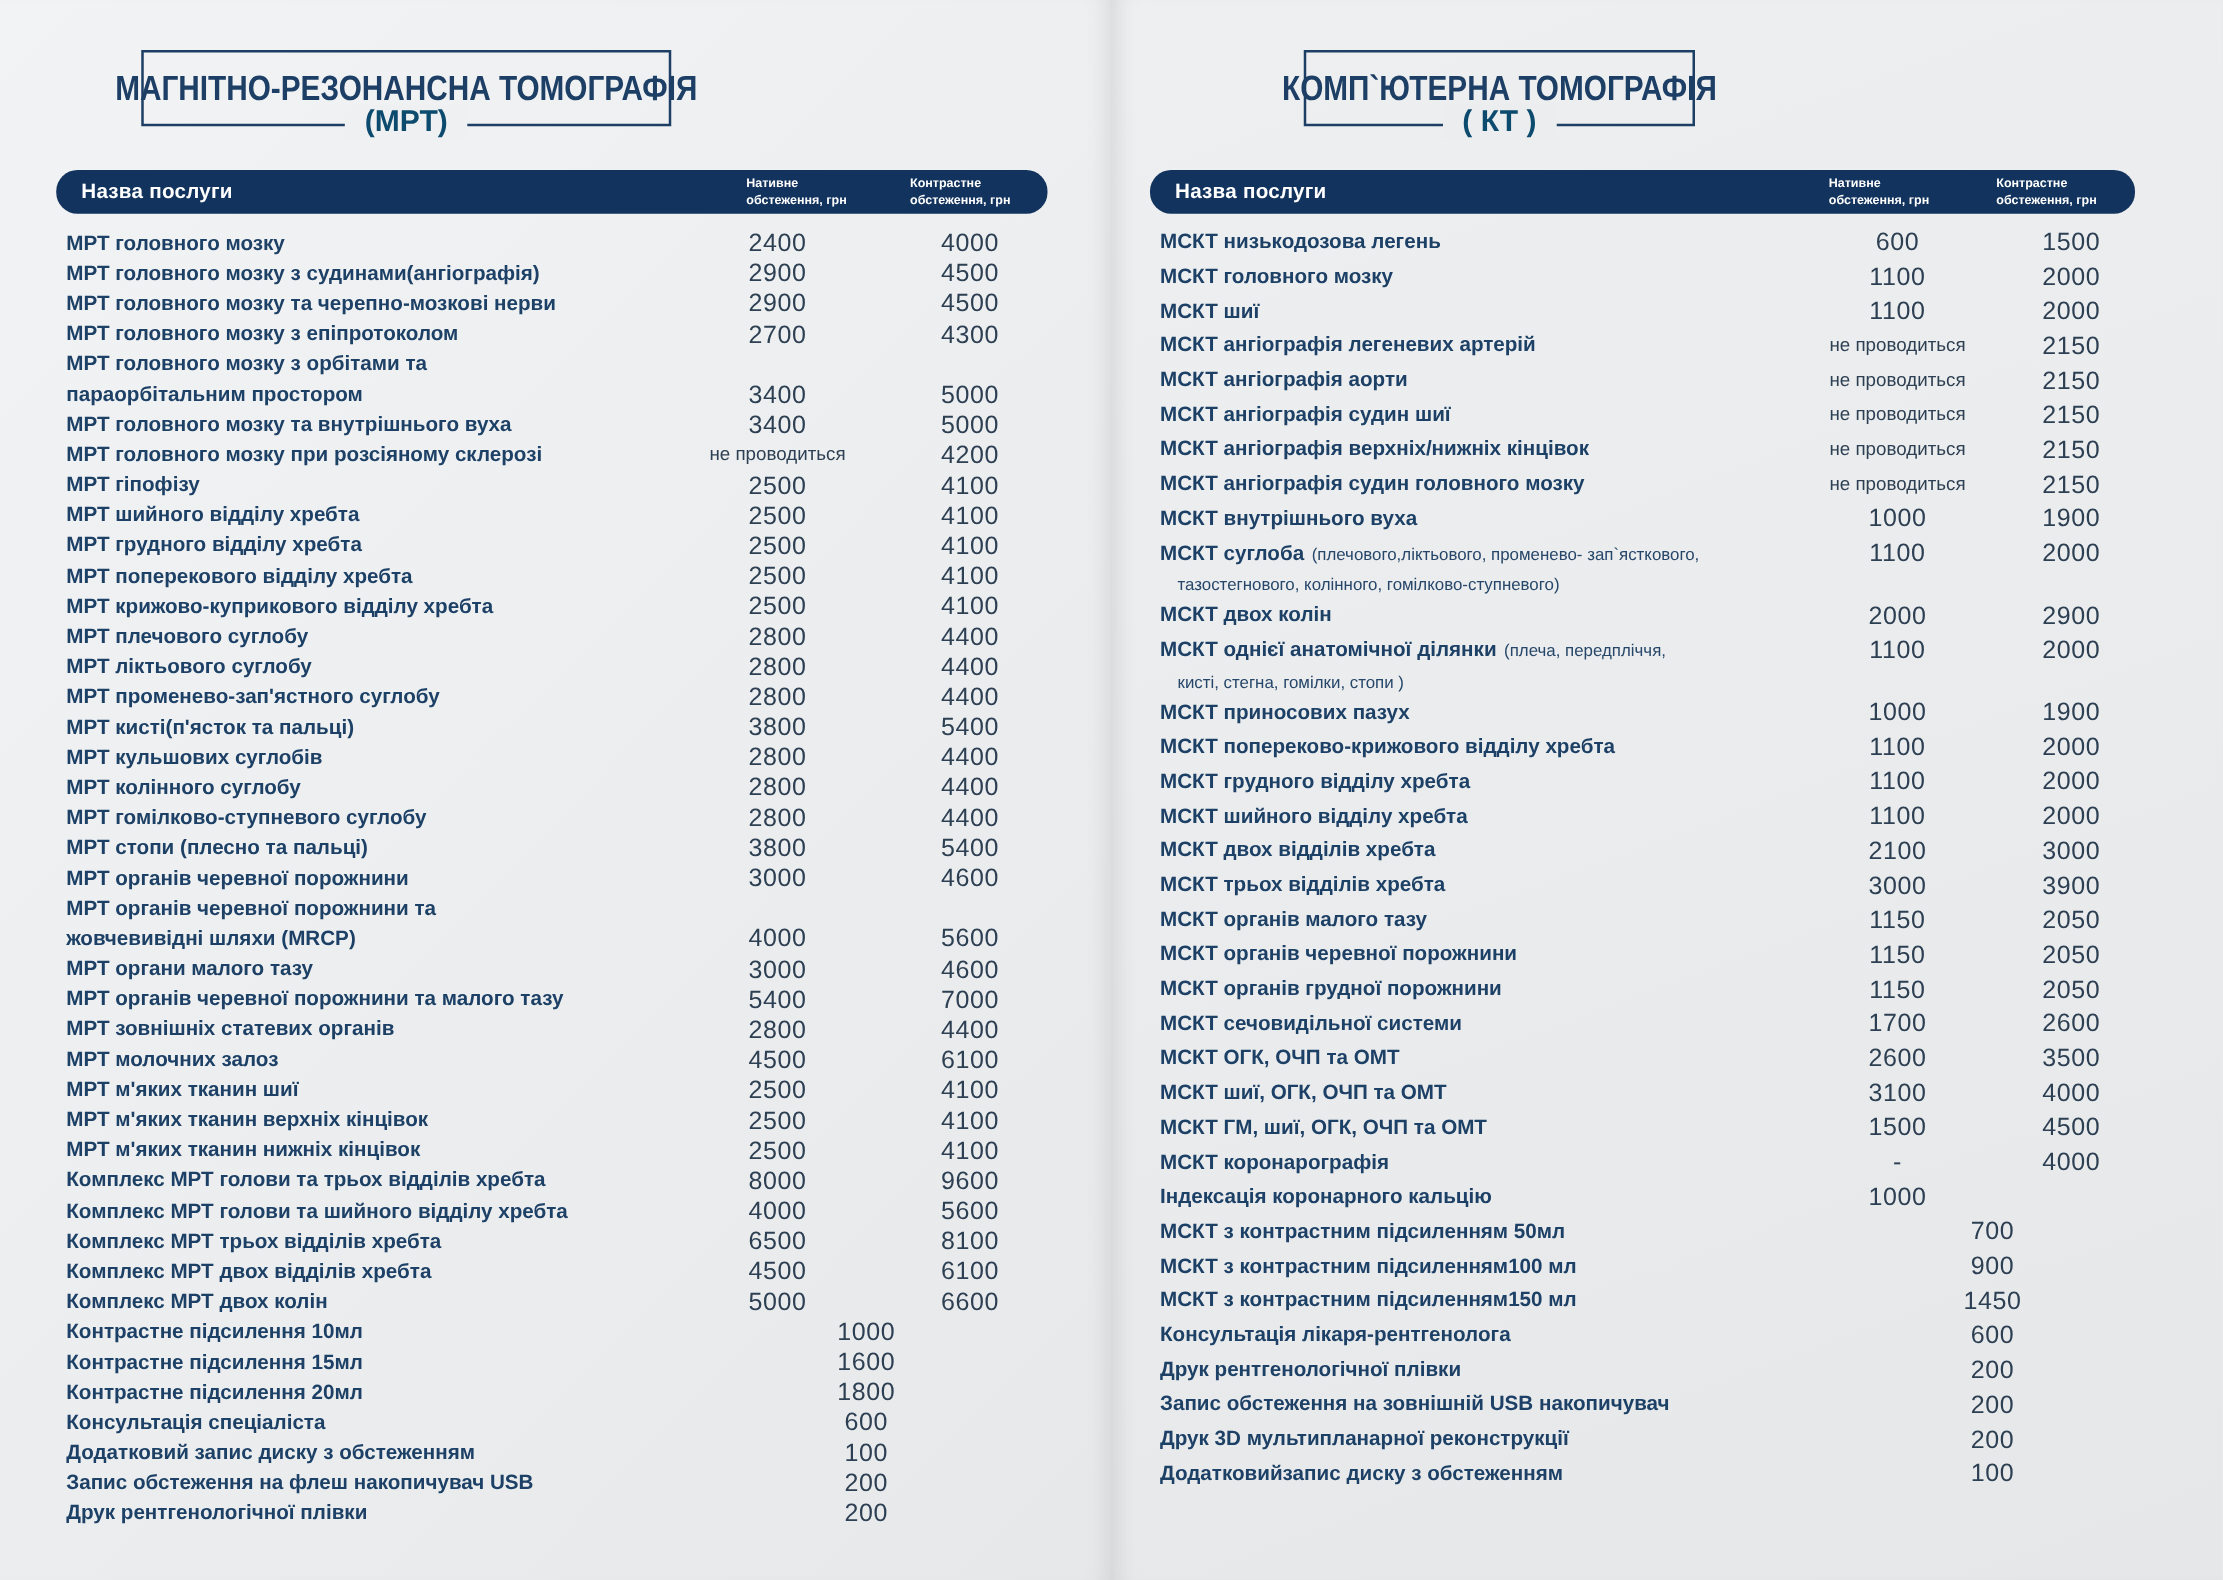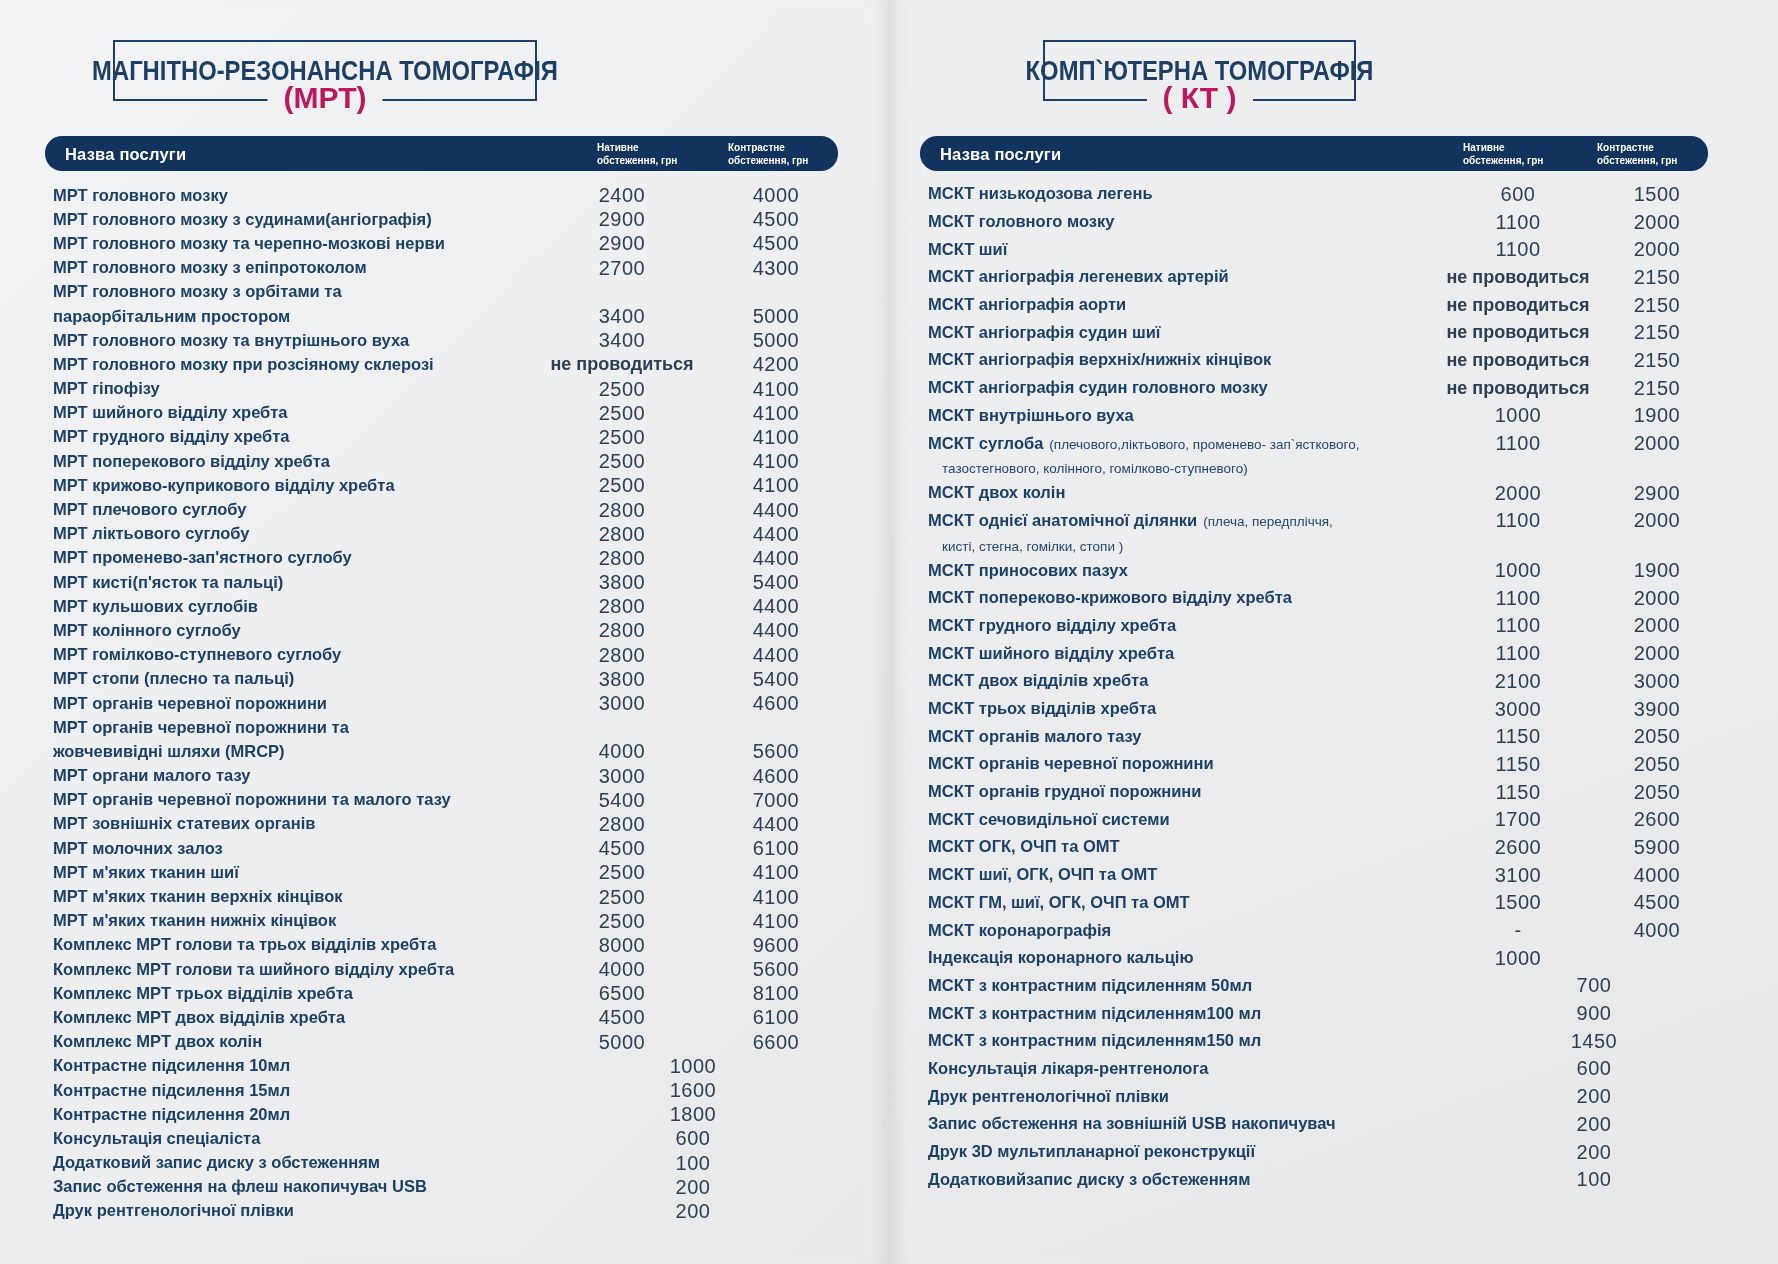--- a/index.html
+++ b/index.html
@@ -7,21 +7,21 @@
   .page{position:relative;width:889px;height:1264px;}
   .page-left{background:linear-gradient(135deg,#f2f3f4 0%,#edeff0 40%,#e6e8ea 100%);box-shadow:inset -16px 0 20px -14px rgba(0,0,0,.10);}
   .page-right{background:linear-gradient(160deg,#eeeff0 0%,#e9ebec 55%,#e5e7e9 100%);box-shadow:inset 16px 0 20px -14px rgba(0,0,0,.12);}
 
   .title-box{position:absolute;border:2px solid #1d3f66;}
   .page-left .title-box{left:113px;top:40px;width:420px;height:57px;}
   .page-right .title-box{left:154px;top:40px;width:309px;height:57px;}
   .title-line1{height:100%;display:flex;align-items:center;justify-content:center;
     font-weight:bold;font-size:28px;color:#1d3f66;white-space:nowrap;transform:scaleX(.85);}
   .title-line2{position:absolute;left:50%;top:100%;transform:translate(-50%,-54%);
-    padding:0 16px;font-weight:bold;font-size:30px;color:#be185d;white-space:nowrap;}
+    padding:0 16px;font-weight:bold;font-size:24px;color:#0c4a6e;white-space:nowrap;}
   .page-left .title-line2{background:#eff0f1;}
   .page-right .title-line2{background:#ebedee;}
 
   .thead{position:absolute;background:#11335d;color:#ffffff;border-radius:17px;}
   .page-left .thead{left:45px;top:136px;width:793px;height:35px;}
   .page-right .thead{left:31px;top:136px;width:788px;height:35px;}
   .th-name{position:absolute;left:20px;top:50%;transform:translateY(-50%);font-size:16.5px;font-weight:bold;letter-spacing:.2px;}
   .th-col{position:absolute;top:50%;transform:translateY(-50%);font-size:10px;font-weight:bold;line-height:1.32;white-space:pre-line;}
   .page-left  .th-native{left:552px;}
   .page-left  .th-contrast{left:683px;}
@@ -31,21 +31,21 @@
   .rows{position:absolute;}
   .page-left  .rows{left:45px;top:183px;width:793px;}
   .page-right .rows{left:31px;top:180px;width:788px;}
   .row{position:relative;height:24.2px;display:flex;align-items:center;}
   .page-right .row{height:27.7px;}
   .page-right .row.sub{height:22px;}
   .svc{margin-left:8px;font-weight:bold;font-size:16.5px;color:#1d4066;white-space:nowrap;}
   .note{font-weight:normal;font-size:13.5px;margin-left:6px;color:#27476a;}
   .row.sub .note{margin-left:14px;}
   .price{position:absolute;transform:translateX(-50%);font-size:20px;font-weight:400;color:#2d3f52;letter-spacing:.5px;white-space:nowrap;top:50%;margin-top:-12px;line-height:24px;}
-  .price.na{font-size:18px;letter-spacing:0;margin-top:-10px;line-height:20px;font-weight:bold;}
+  .price.na{font-size:15px;letter-spacing:0;margin-top:-10px;line-height:20px;}
   .page-left  .price.native{left:577px;}
   .page-left  .price.single{left:648px;}
   .page-left  .price.contrast{left:731px;}
   .page-right .price.native{left:598px;}
   .page-right .price.single{left:674px;}
   .page-right .price.contrast{left:737px;}
 </style>
 </head>
 <body>
 
@@ -396,21 +396,21 @@
           <span class="price contrast">2050</span>
         </div>
         <div class="row">
           <span class="svc">МСКТ сечовидільної системи</span>
           <span class="price native">1700</span>
           <span class="price contrast">2600</span>
         </div>
         <div class="row">
           <span class="svc">МСКТ ОГК, ОЧП та ОМТ</span>
           <span class="price native">2600</span>
-          <span class="price contrast">5900</span>
+          <span class="price contrast">3500</span>
         </div>
         <div class="row">
           <span class="svc">МСКТ шиї, ОГК, ОЧП та ОМТ</span>
           <span class="price native">3100</span>
           <span class="price contrast">4000</span>
         </div>
         <div class="row">
           <span class="svc">МСКТ ГМ, шиї, ОГК, ОЧП та ОМТ</span>
           <span class="price native">1500</span>
           <span class="price contrast">4500</span>

